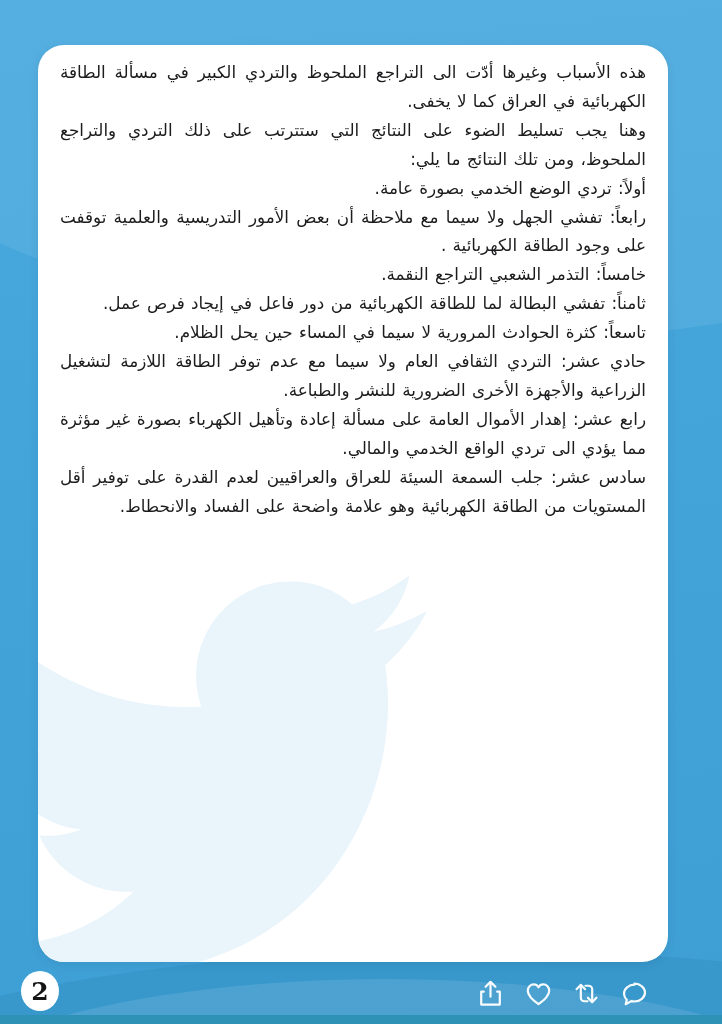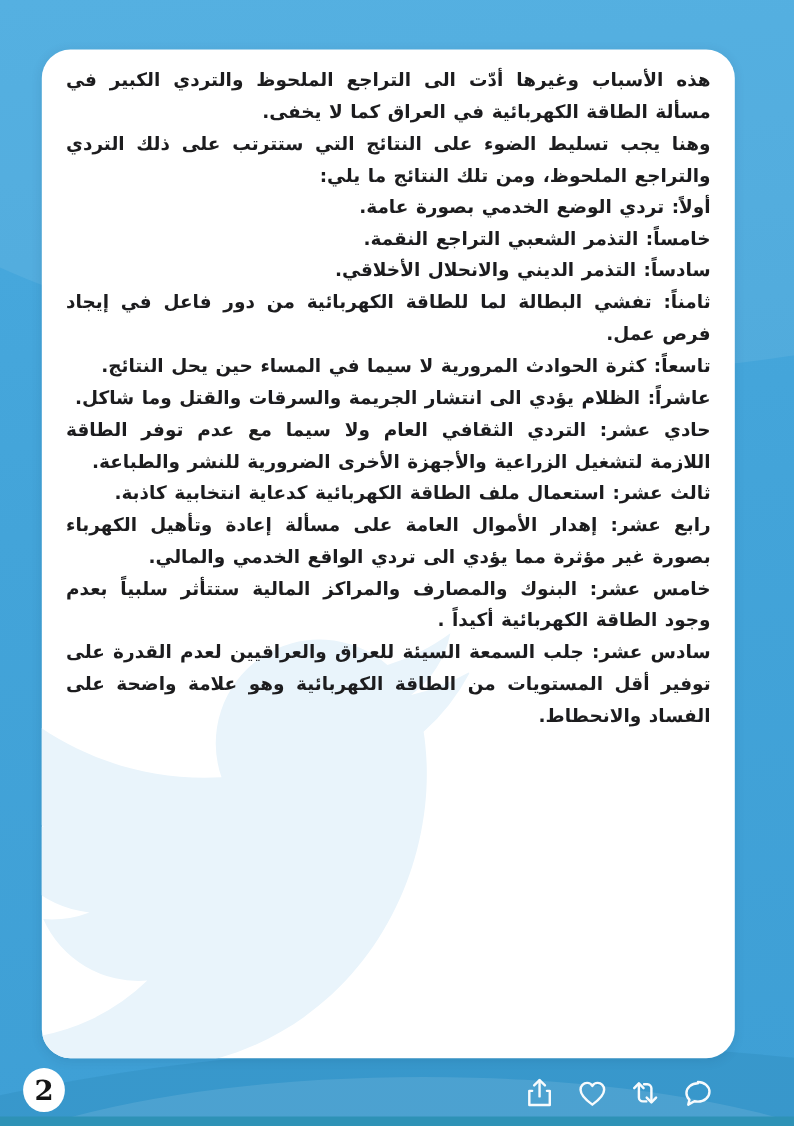--- a/index.html
+++ b/index.html
@@ -39,21 +39,21 @@
     box-shadow:0 2px 10px rgba(0,40,70,0.10);
   }
   .bird-watermark{
     position:absolute;left:-55px;bottom:-45px;width:460px;height:460px;
     color:#e9f4fb;transform:rotate(-6deg);pointer-events:none;
   }
   .doc-text{
     position:absolute;top:13px;right:22px;left:22px;bottom:10px;
     direction:rtl;
     text-align:justify;
-    font-weight:bold;
+    font-weight:normal;
     font-size:16.8px;
     line-height:28.9px;
     color:#1c1c1e;
     word-spacing:1px;
   }
   .doc-text p{margin:0;}
   
   .page-badge{
     position:absolute;left:21px;bottom:13px;width:38px;height:40px;
     background:#ffffff;border-radius:50%;
@@ -85,29 +85,26 @@
   <div class="bottom-strip"></div>
 
   <div class="card">
     <svg class="bird-watermark" viewBox="0 0 24 24" aria-hidden="true">
       <path fill="currentColor" d="M23.953 4.57a10 10 0 01-2.825.775 4.958 4.958 0 002.163-2.723c-.951.555-2.005.959-3.127 1.184a4.92 4.92 0 00-8.384 4.482C7.69 8.095 4.067 6.13 1.64 3.162a4.822 4.822 0 00-.666 2.475c0 1.71.87 3.213 2.188 4.096a4.904 4.904 0 01-2.228-.616v.06a4.923 4.923 0 003.946 4.827 4.996 4.996 0 01-2.212.085 4.936 4.936 0 004.604 3.417 9.867 9.867 0 01-6.102 2.105c-.39 0-.779-.023-1.17-.067a13.995 13.995 0 007.557 2.209c9.053 0 13.998-7.496 13.998-13.985 0-.21 0-.42-.015-.63A9.935 9.935 0 0024 4.59z"></path>
     </svg>
     <div class="doc-text">
         <p>هذه الأسباب وغيرها أدّت الى التراجع الملحوظ والتردي الكبير في مسألة الطاقة الكهربائية في العراق كما لا يخفى.</p>
         <p>وهنا يجب تسليط الضوء على النتائج التي ستترتب على ذلك التردي والتراجع الملحوظ، ومن تلك النتائج ما يلي:</p>
         <p>أولاً: تردي الوضع الخدمي بصورة عامة.</p>
+        <p>رابعاً: تفشي الجهل ولا سيما مع ملاحظة أن بعض الأمور التدريسية والعلمية توقفت على وجود الطاقة الكهربائية .</p>
         <p>خامساً: التذمر الشعبي التراجع النقمة.</p>
-        <p>سادساً: التذمر الديني والانحلال الأخلاقي.</p>
         <p>ثامناً: تفشي البطالة لما للطاقة الكهربائية من دور فاعل في إيجاد فرص عمل.</p>
-        <p>تاسعاً: كثرة الحوادث المرورية لا سيما في المساء حين يحل النتائج.</p>
-        <p>عاشراً: الظلام يؤدي الى انتشار الجريمة والسرقات والقتل وما شاكل.</p>
+        <p>تاسعاً: كثرة الحوادث المرورية لا سيما في المساء حين يحل الظلام.</p>
         <p>حادي عشر: التردي الثقافي العام ولا سيما مع عدم توفر الطاقة اللازمة لتشغيل الزراعية والأجهزة الأخرى الضرورية للنشر والطباعة.</p>
-        <p>ثالث عشر: استعمال ملف الطاقة الكهربائية كدعاية انتخابية كاذبة.</p>
         <p>رابع عشر: إهدار الأموال العامة على مسألة إعادة وتأهيل الكهرباء بصورة غير مؤثرة مما يؤدي الى تردي الواقع الخدمي والمالي.</p>
-        <p>خامس عشر: البنوك والمصارف والمراكز المالية ستتأثر سلبياً بعدم وجود الطاقة الكهربائية أكيداً .</p>
         <p>سادس عشر: جلب السمعة السيئة للعراق والعراقيين لعدم القدرة على توفير أقل المستويات من الطاقة الكهربائية وهو علامة واضحة على الفساد والانحطاط.</p>
       </div>
   </div>
 
   <div class="page-badge">
     <span>2</span>
   </div>
 
   <div class="actions">
     <button class="action" title="">

